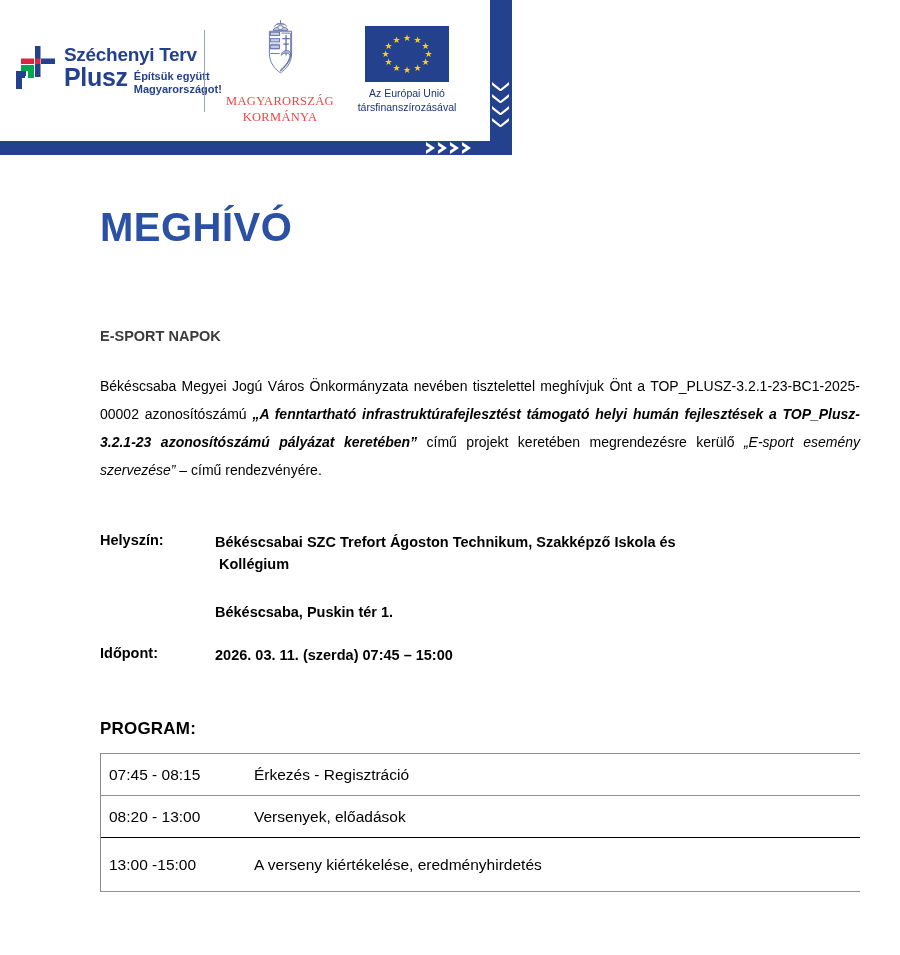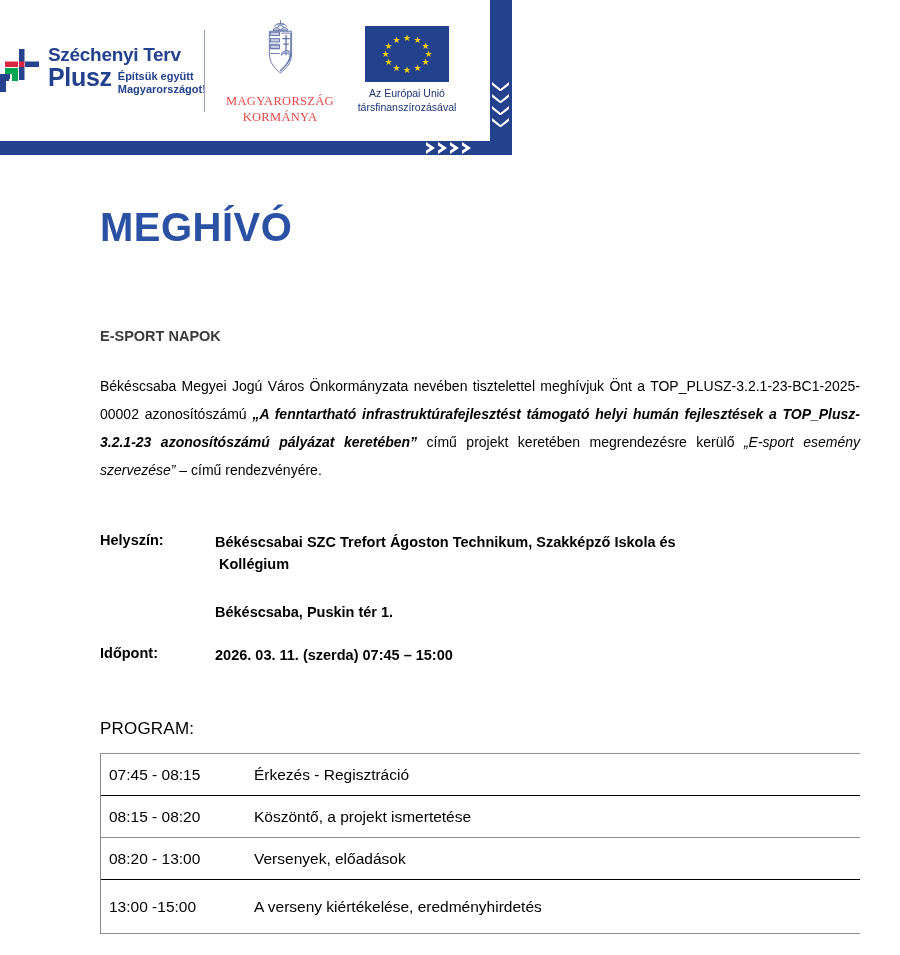--- a/index.html
+++ b/index.html
@@ -76,22 +76,22 @@
     left: 0;
     top: 0;
     width: 470px;
     height: 141px;
     display: flex;
     align-items: center;
   }
 
   .szt-logo {
     display: flex;
-    align-items: flex-end;
-    padding-left: 0;
+    align-items: flex-start;
+    padding-left: 16px;
     width: 196px;
     box-sizing: border-box;
   }
   .szt-mark {
     width: 44px;
     height: 48px;
     flex: 0 0 44px;
     position: relative;
     margin-right: 4px;
   }
@@ -229,21 +229,21 @@
   .info-value {
     font-weight: bold;
     line-height: 1.5;
   }
   .info-value .indent { padding-left: 4px; display: block; }
   .info-row.second { margin-top: 26px; }
   .info-row.third { margin-top: 22px; }
 
   .program-title {
     font-size: 17px;
-    font-weight: normal;
+    font-weight: bold;
     margin-top: 52px;
     letter-spacing: 0.2px;
   }
 
   
   .prog-table {
     margin-top: 14px;
     width: 760px;
     border-collapse: collapse;
     font-size: 15.5px;
@@ -432,24 +432,20 @@
     </div>
   </div>
 
   <div class="program-title">PROGRAM:</div>
 
   <table class="prog-table">
     <tbody>
       <tr class="b-gray">
         <td class="time">07:45 - 08:15</td>
         <td class="desc">Érkezés - Regisztráció</td>
-      </tr>
-      <tr class="b-black">
-        <td class="time">08:15 - 08:20</td>
-        <td class="desc">Köszöntő, a projekt ismertetése</td>
       </tr>
       <tr class="b-gray">
         <td class="time">08:20 - 13:00</td>
         <td class="desc">Versenyek, előadások</td>
       </tr>
       <tr class="b-black tall">
         <td class="time">13:00 -15:00</td>
         <td class="desc">A verseny kiértékelése, eredményhirdetés</td>
       </tr>
       <tr class="last-gray">

